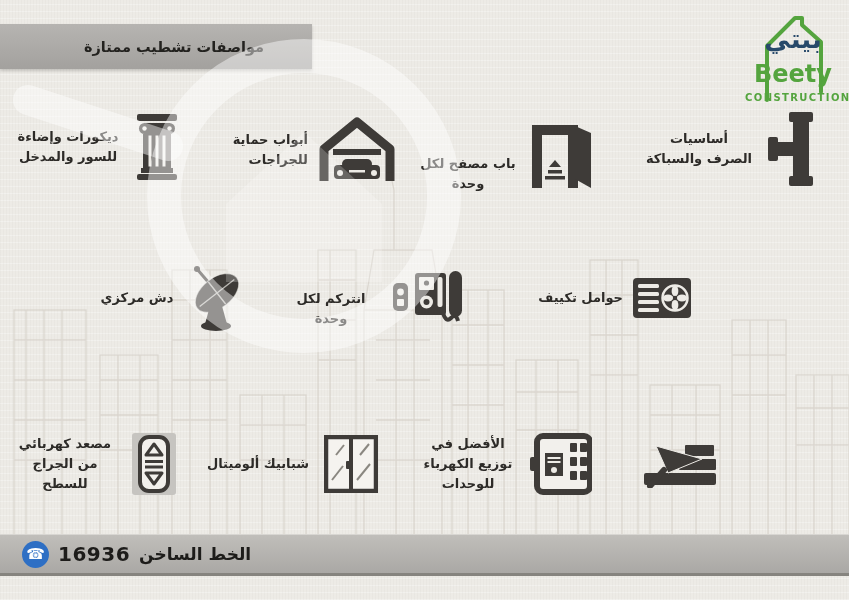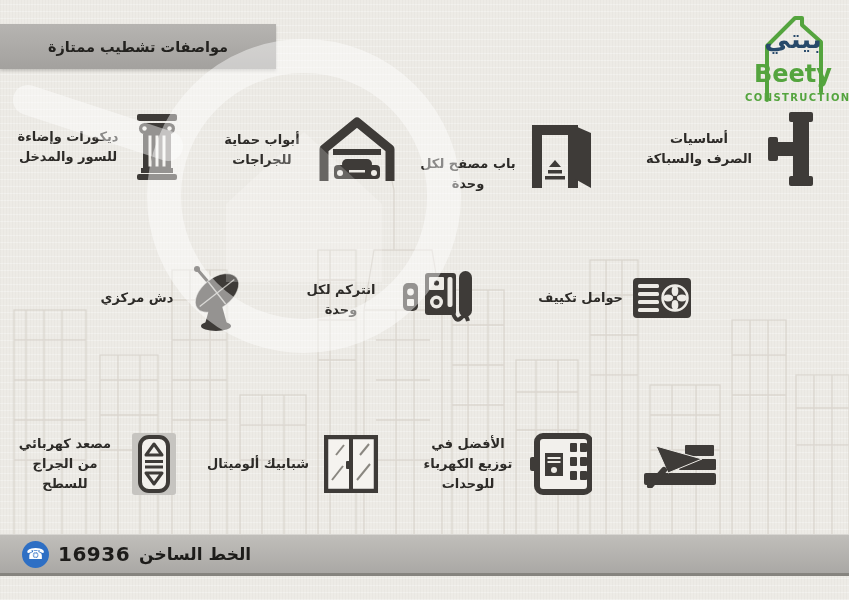--- a/index.html
+++ b/index.html
@@ -8,21 +8,21 @@
     background-image:
       repeating-linear-gradient(90deg, rgba(60,50,40,0.025) 0 1px, transparent 1px 3px),
       repeating-linear-gradient(0deg, rgba(255,255,255,0.30) 0 1px, transparent 1px 7px);
   }
   
   .skyline{position:absolute;left:0;top:130px;z-index:0;opacity:.6;}
   
   .badge{position:absolute;left:0;top:24px;width:276px;height:45px;z-index:2;
     background:linear-gradient(180deg,#b6b4b1,#a3a19e);
     box-shadow:0 2px 3px rgba(0,0,0,.18);
-    display:flex;align-items:center;justify-content:center;}
+    display:flex;align-items:center;justify-content:center;padding-left:36px;}
   .badge .t{font-size:14.5px;font-weight:bold;color:#23221f;direction:rtl;}
   
   .watermark{position:absolute;left:-14px;top:14px;z-index:3;pointer-events:none;}
   
   .logo{position:absolute;top:6px;right:8px;width:96px;height:106px;z-index:2;}
   .logo svg{position:absolute;inset:0;}
   .logo .ar{position:absolute;top:20px;left:0;width:100%;text-align:center;
     font-size:26px;font-weight:bold;color:#27496a;direction:rtl;line-height:1;}
   .logo .en{position:absolute;top:56px;left:0;width:100%;text-align:center;
     font-size:24px;font-weight:bold;color:#54a43e;line-height:1;}
@@ -116,21 +116,21 @@
     <svg width="62" height="64" viewBox="0 0 62 64">
       <path d="M8 64 V6 H44 V64" fill="none" stroke="#3e3b38" stroke-width="10"></path>
       <path d="M46 2 L62 9 V64 L46 55 Z" class="ink"></path>
       <path d="M26 36 L32 43 H20 Z" class="ink"></path>
       <rect x="19" y="46" width="14" height="3.5" class="ink"></rect>
       <rect x="16" y="52" width="20" height="3.5" class="ink"></rect>
     </svg>
   </div>
 
   <div class="item" style="left:216px;top:117px;">
-    <div class="lbl" style="width:92px;">أبواب حماية للجراجات</div>
+    <div class="lbl" style="width:92px;text-align:right;">أبواب حماية للجراجات</div>
     <svg width="78" height="66" viewBox="0 0 78 66">
       <path d="M6 64 V32 L39 5 L72 32 V64" fill="none" stroke="#3e3b38" stroke-width="9" stroke-linejoin="round"></path>
       <rect x="15" y="32" width="48" height="6" class="ink"></rect>
       <g class="ink">
         <rect x="24" y="42" width="30" height="10" rx="5"></rect>
         <rect x="16" y="48" width="46" height="14" rx="4"></rect>
       </g>
       <circle cx="22" cy="56" r="3" fill="#edebe6"></circle>
       <circle cx="56" cy="56" r="3" fill="#edebe6"></circle>
       <rect x="31" y="53" width="16" height="2.5" fill="#edebe6"></rect>
@@ -169,21 +169,21 @@
       <g fill="#edebe6">
         <ellipse cx="42" cy="13" rx="3.4" ry="5.2"></ellipse>
         <ellipse cx="42" cy="27" rx="3.4" ry="5.2"></ellipse>
         <ellipse cx="35" cy="20" rx="5.2" ry="3.4"></ellipse>
         <ellipse cx="49" cy="20" rx="5.2" ry="3.4"></ellipse>
       </g>
       <circle cx="42" cy="20" r="2.2" class="ink"></circle>
     </svg>
   </div>
 
-  <div class="item" style="left:289px;top:271px;">
+  <div class="item" style="left:279px;top:271px;align-items:flex-end;">
     <div class="lbl" style="width:104px;">انتركم لكل وحدة</div>
     <svg width="70" height="58" viewBox="0 0 70 58">
       <path d="M50 42 q3 10 8 5 q5 -5 7 3" fill="none" stroke="#3e3b38" stroke-width="4"></path>
       <rect x="22" y="2" width="31" height="42" rx="3" class="ink"></rect>
       <rect x="26" y="6" width="15" height="13" rx="1" fill="#edebe6"></rect>
       <circle cx="33.5" cy="12" r="2.6" class="ink"></circle>
       <circle cx="33.5" cy="31" r="6.5" fill="#edebe6"></circle>
       <circle cx="33.5" cy="31" r="3" class="ink"></circle>
       <rect x="44.5" y="6" width="5" height="30" rx="2" fill="#edebe6"></rect>
       <rect x="56" y="0" width="13" height="46" rx="6.5" class="ink"></rect>

